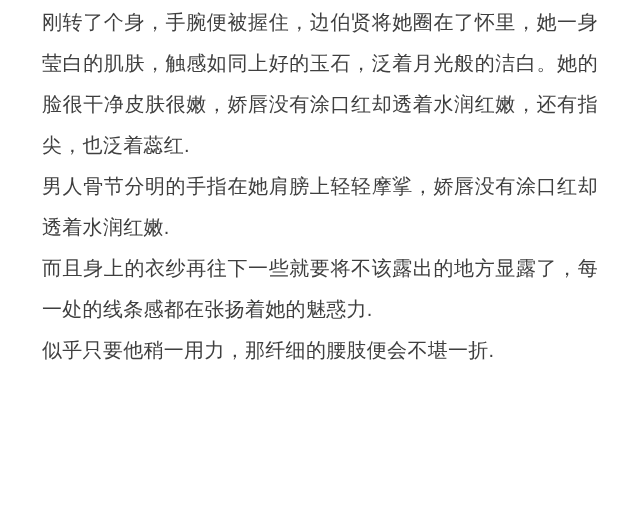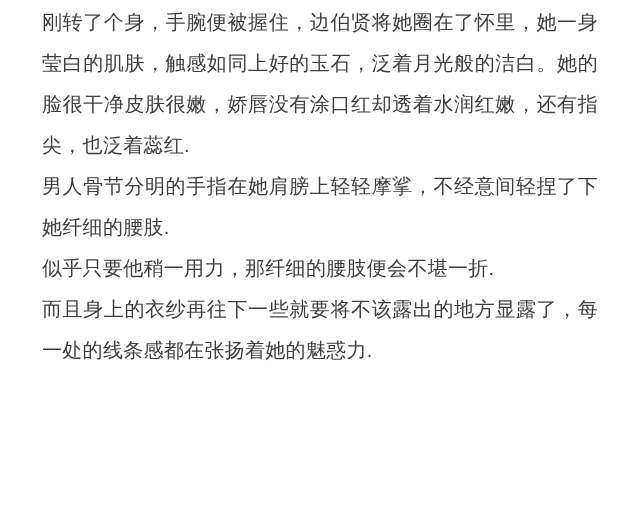--- a/index.html
+++ b/index.html
@@ -32,16 +32,16 @@
       text-justify: inter-ideograph;
       word-break: break-all;
       font-family: Liberation Sans, sans-serif;
     }
   </style>
 </head>
 <body>
 
 <main class="reader-page">
   <p>刚转了个身，手腕便被握住，边伯贤将她圈在了怀里，她一身莹白的肌肤，触感如同上好的玉石，泛着月光般的洁白。她的脸很干净皮肤很嫩，娇唇没有涂口红却透着水润红嫩，还有指尖，也泛着蕊红.</p>
-  <p>男人骨节分明的手指在她肩膀上轻轻摩挲，不经意间轻捏了下她纤细的腰肢.</p>
+  <p>男人骨节分明的手指在她肩膀上轻轻摩挲，娇唇没有涂口红却透着水润红嫩.</p>
+  <p>而且身上的衣纱再往下一些就要将不该露出的地方显露了，每一处的线条感都在张扬着她的魅惑力.</p>
   <p>似乎只要他稍一用力，那纤细的腰肢便会不堪一折.</p>
-  <p>而且身上的衣纱再往下一些就要将不该露出的地方显露了，每一处的线条感都在张扬着她的魅惑力.</p>
 </main>
 
 </body></html>

